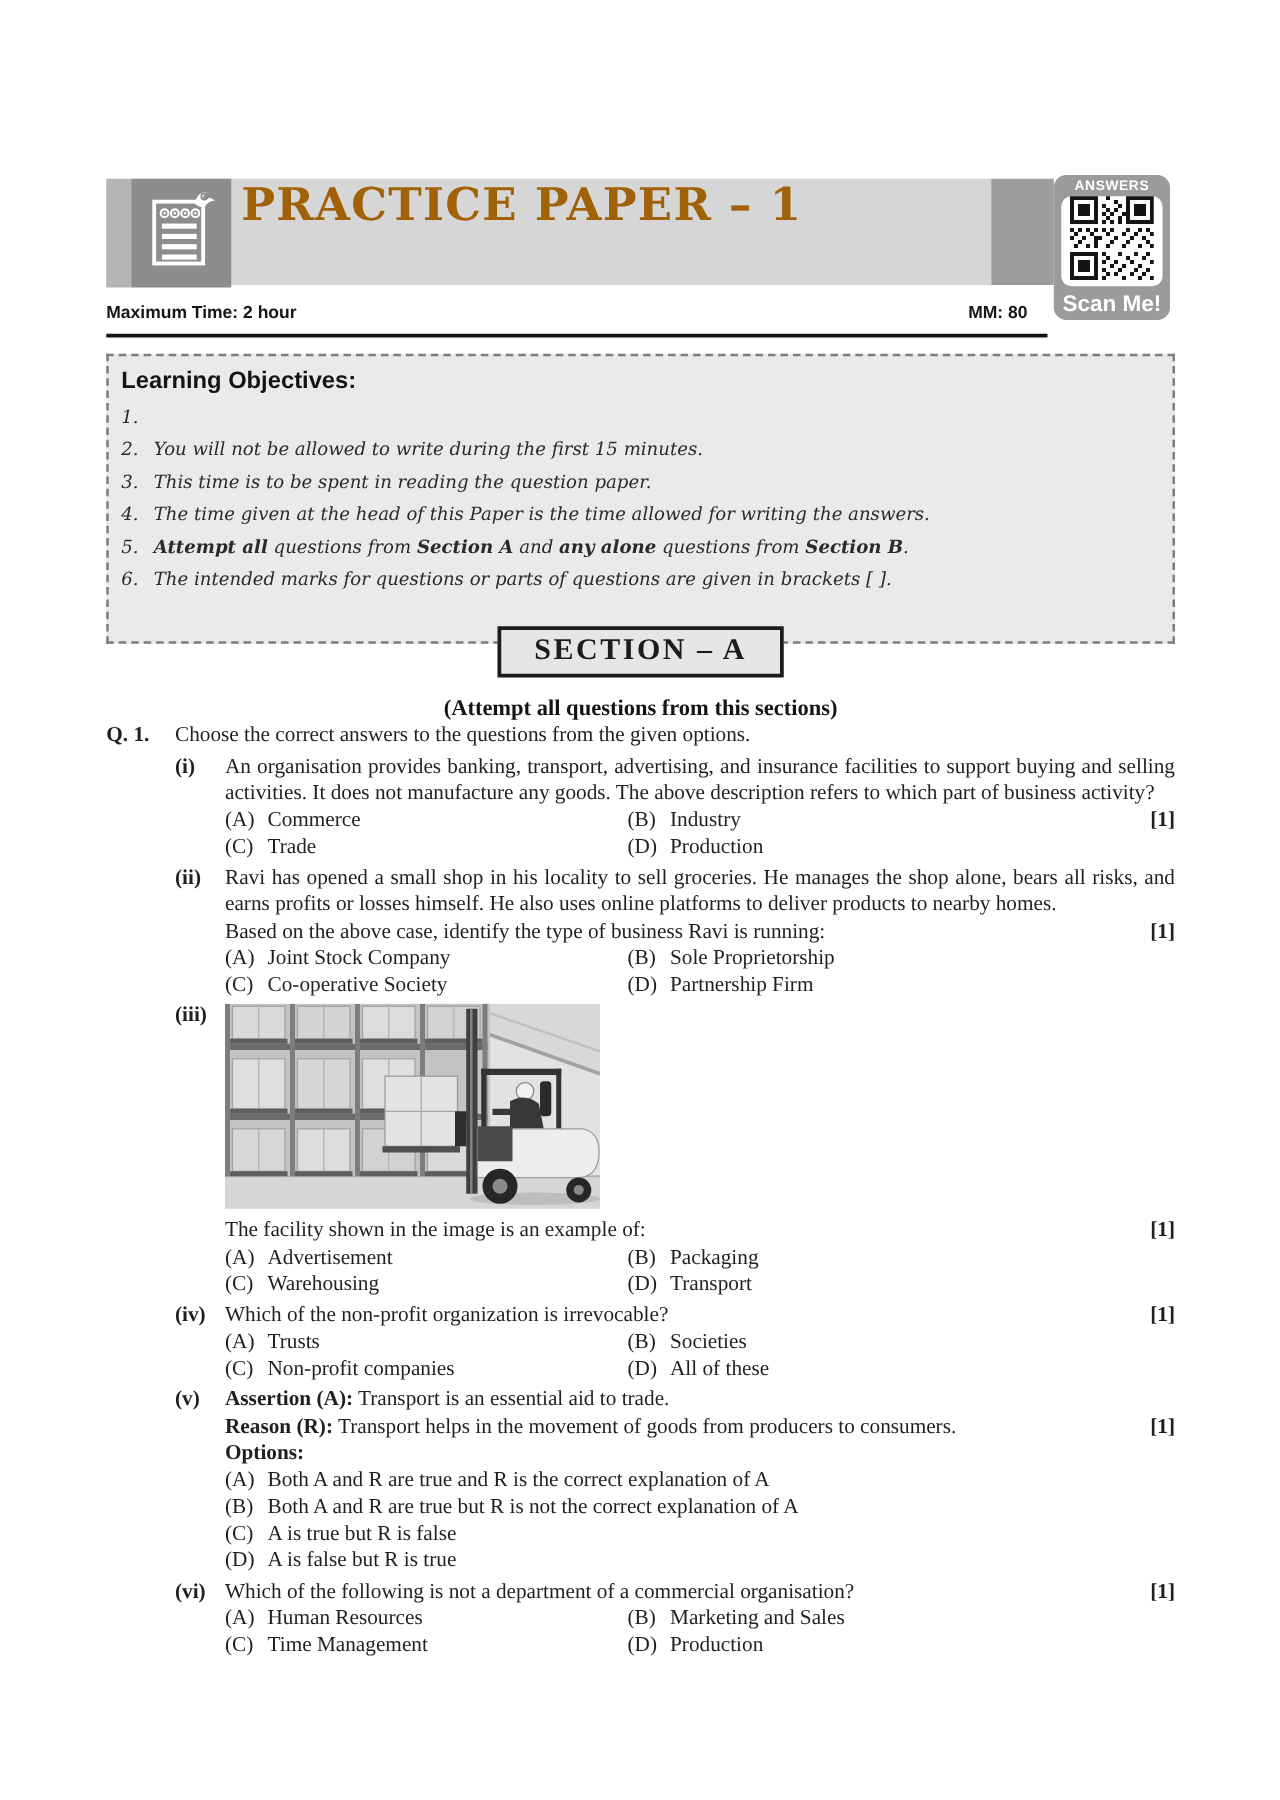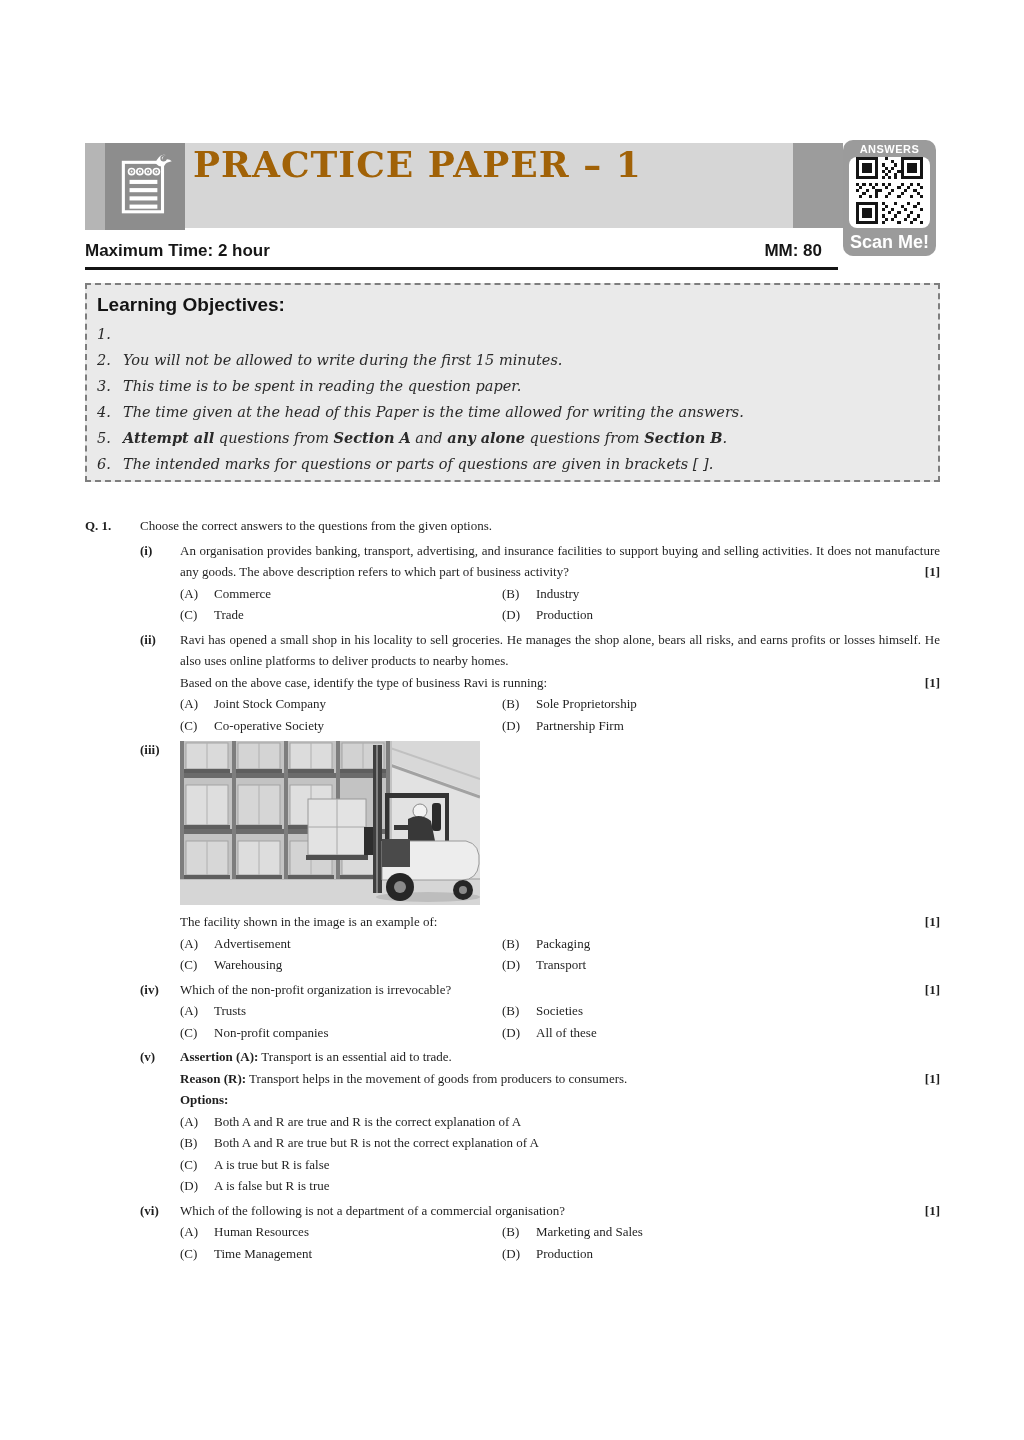--- a/index.html
+++ b/index.html
@@ -31,39 +31,39 @@
   .qr-answers { font-family:"Liberation Sans", sans-serif; color:#ffffff; font-size:11px;
                 font-weight:bold; letter-spacing:0.5px; }
   .qr-box { background:#ffffff; border-radius:8px; width:81px; height:81px; margin-top:2px;
             display:flex; align-items:center; justify-content:center; }
   .qr-scan { color:#ffffff; font-family:"Liberation Sans", sans-serif; font-weight:bold;
              font-size:18px; margin-top:4px; }
 
   
   .meta { position:absolute; left:85px; top:241px; width:737px;
           display:flex; justify-content:space-between;
-          font-family:"Liberation Sans", sans-serif; font-weight:bold; font-size:17px; color:#161616; }
+          font-family:"Liberation Sans", sans-serif; font-weight:bold; font-size:14px; color:#161616; }
   .rule { position:absolute; left:85px; top:267px; width:753px; height:3px; background:#141414; }
 
   
-  .lo-box { position:absolute; left:85px; top:283px; width:855px; height:199px;
+  .lo-box { position:absolute; left:85px; top:283px; width:855px; height:232px;
             background:#eaeaea; border:2px dashed #7e7e7e; padding:9px 12px 22px 10px; }
   .lo-title { font-family:"Liberation Sans", sans-serif; font-weight:bold; font-size:19px;
               color:#141414; margin-bottom:5px; }
   .lo-item { display:flex; font-style:italic; font-family:"DejaVu Serif", serif;
              font-size:14.5px; line-height:26px; color:#2a2a2a; }
   .lo-num { width:26px; flex-shrink:0; }
 
   
   .main { position:absolute; left:85px; top:501px; width:855px; }
   .section-box { margin:0 auto; width:max-content; border:3px solid #1c1c1c; background:#e6e6e6;
                  padding:3px 26px 5px; font-weight:bold; font-size:24px; letter-spacing:2px; color:#1c1c1c; }
   .attempt { text-align:center; font-weight:bold; font-size:18px; margin-top:14px; color:#141414; }
 
-  .q1 { margin-top:14px; font-size:13px; line-height:21.5px; }
+  .q1 { margin-top:0; font-size:17px; line-height:21.5px; }
   .q-row { display:flex; }
   .q-label { width:55px; font-weight:bold; flex-shrink:0; }
   .subs { margin-left:55px; }
   .sub { display:flex; margin-top:3px; }
   .sub-num { width:40px; font-weight:bold; flex-shrink:0; }
   .sub-body { flex:1; min-width:0; }
   .jp { text-align:justify; }
   .marks { float:right; font-weight:bold; }
   .opts { display:grid; grid-template-columns:322px 1fr; }
   .opts-col { display:block; }
@@ -231,20 +231,22 @@
     <span><span class="b">Attempt all</span><span> questions from </span><span class="b">Section A</span><span> and </span><span class="b">any alone</span><span> questions from </span><span class="b">Section B</span><span>.</span></span>
   </div>
   <div class="lo-item">
     <span class="lo-num">6.</span>
     <span>The intended marks for questions or parts of questions are given in brackets [ ].</span>
   </div>
 </div>
 
 <div class="main">
 
+  <div class="section-box">SECTION – A</div>
+  <div class="attempt">(Attempt all questions from this sections)</div>
 
   <div class="q1">
     <div class="q-row">
       <span class="q-label">Q. 1.</span>
       <span>Choose the correct answers to the questions from the given options.</span>
     </div>
 
     <div class="subs">
 
       <div class="sub">

